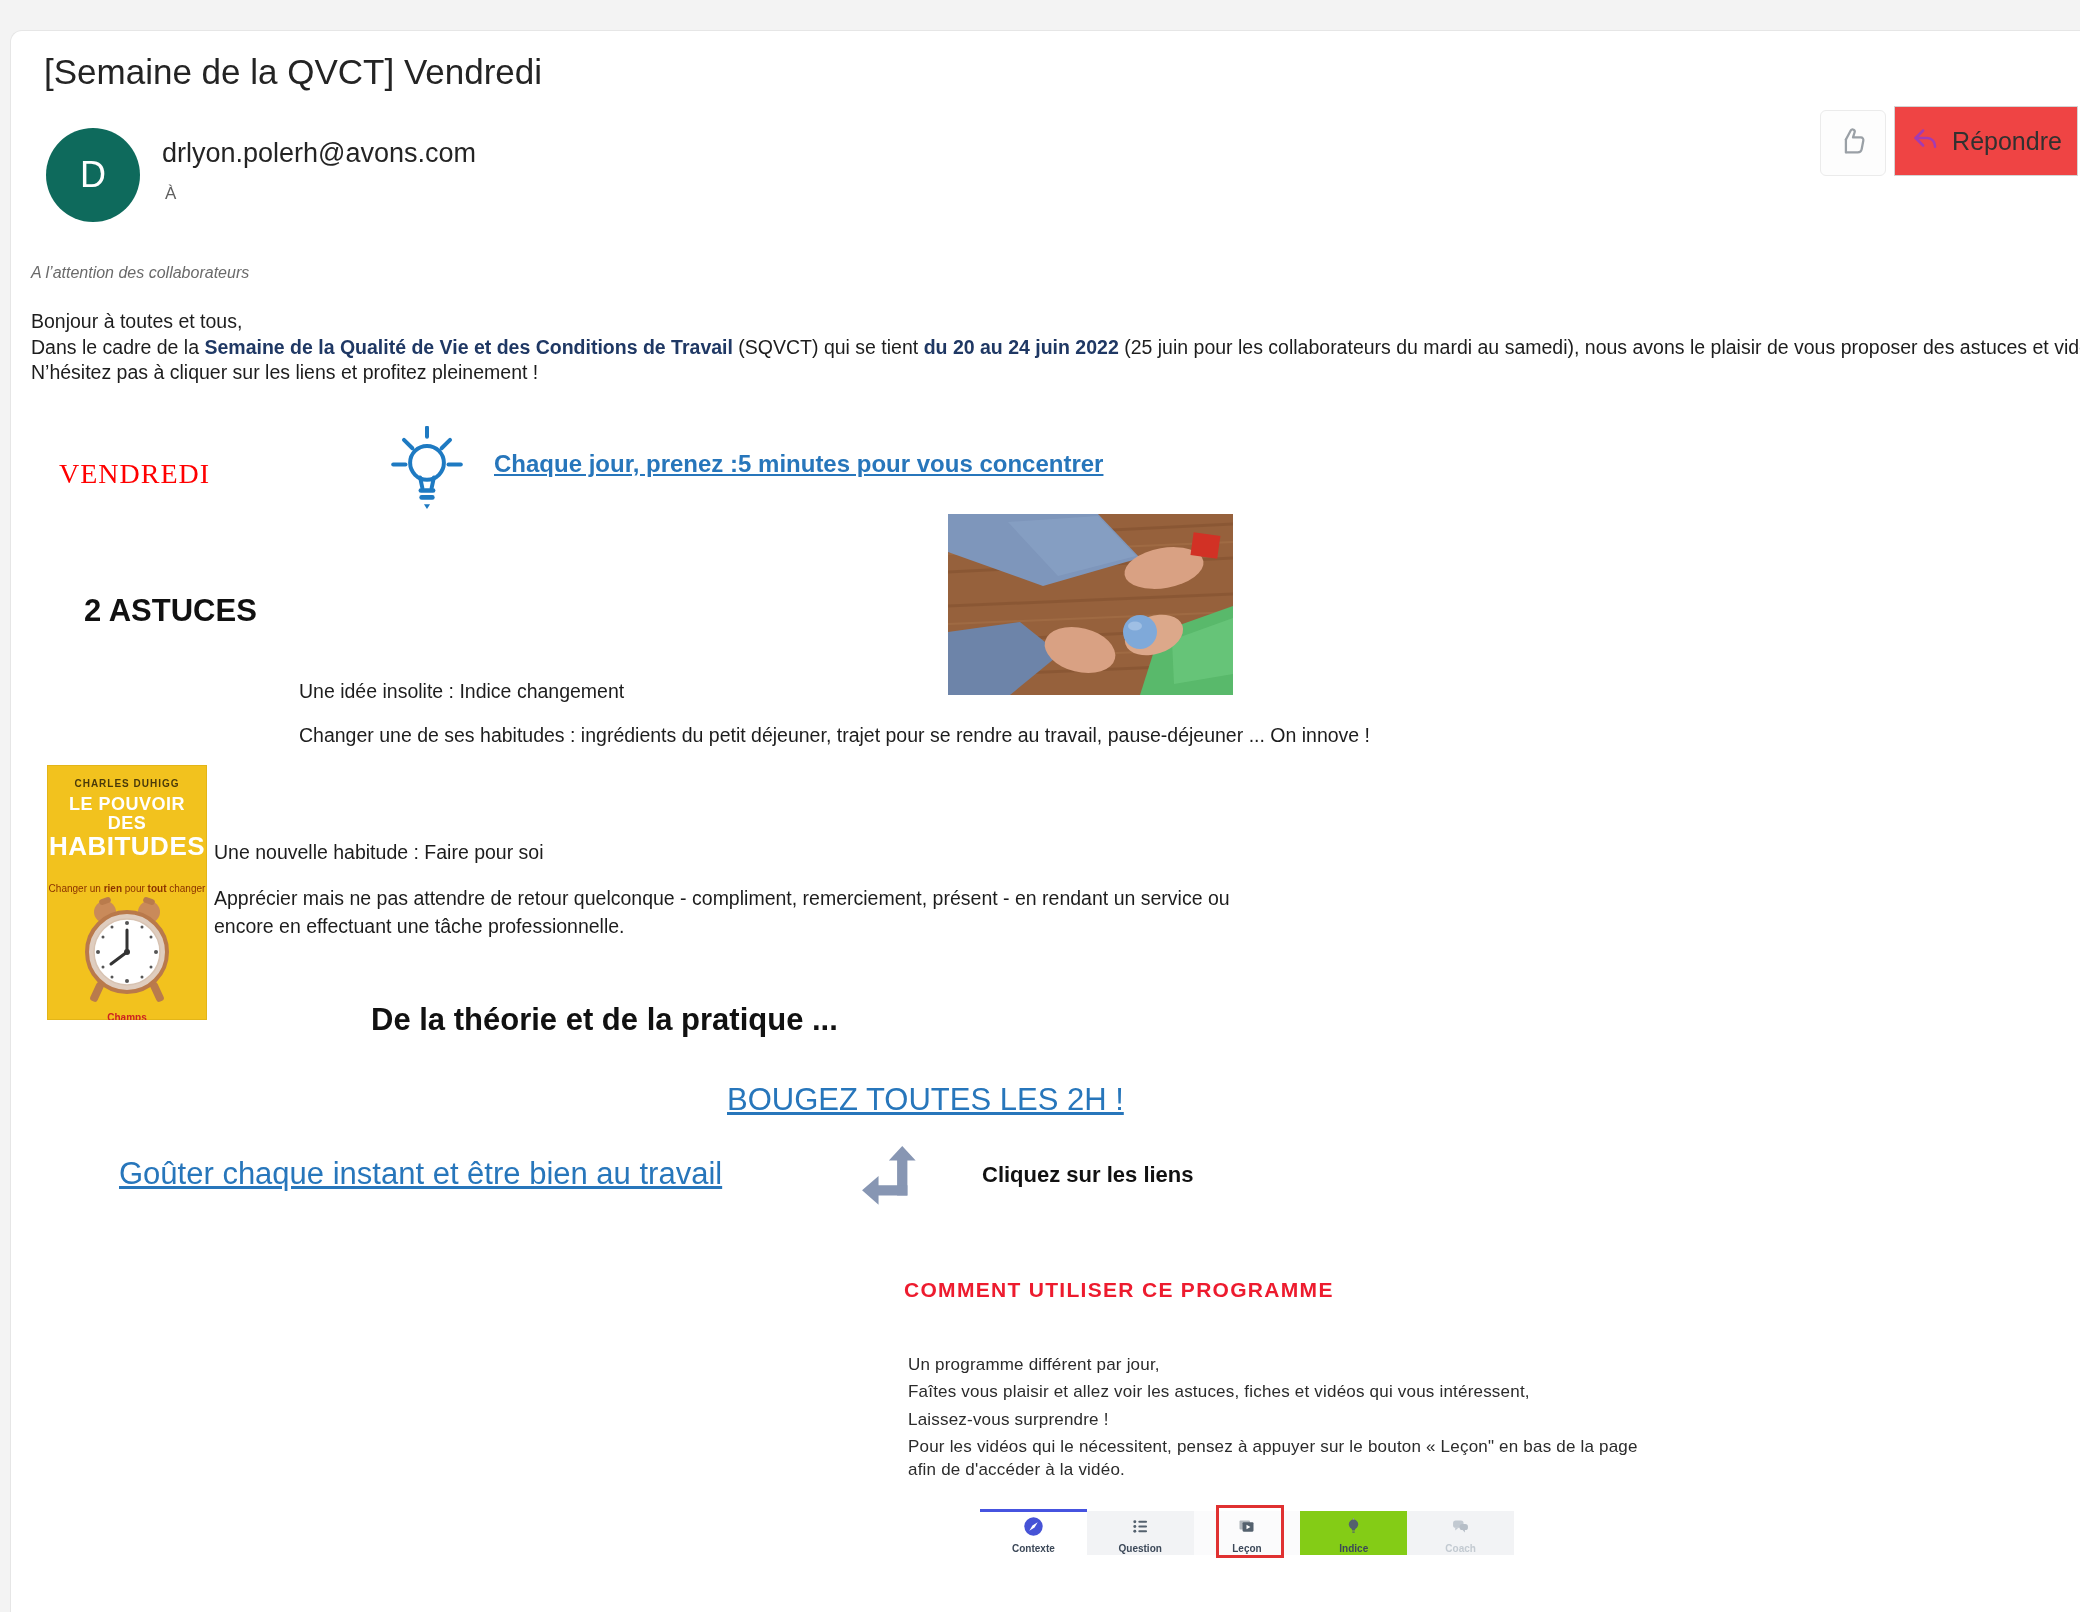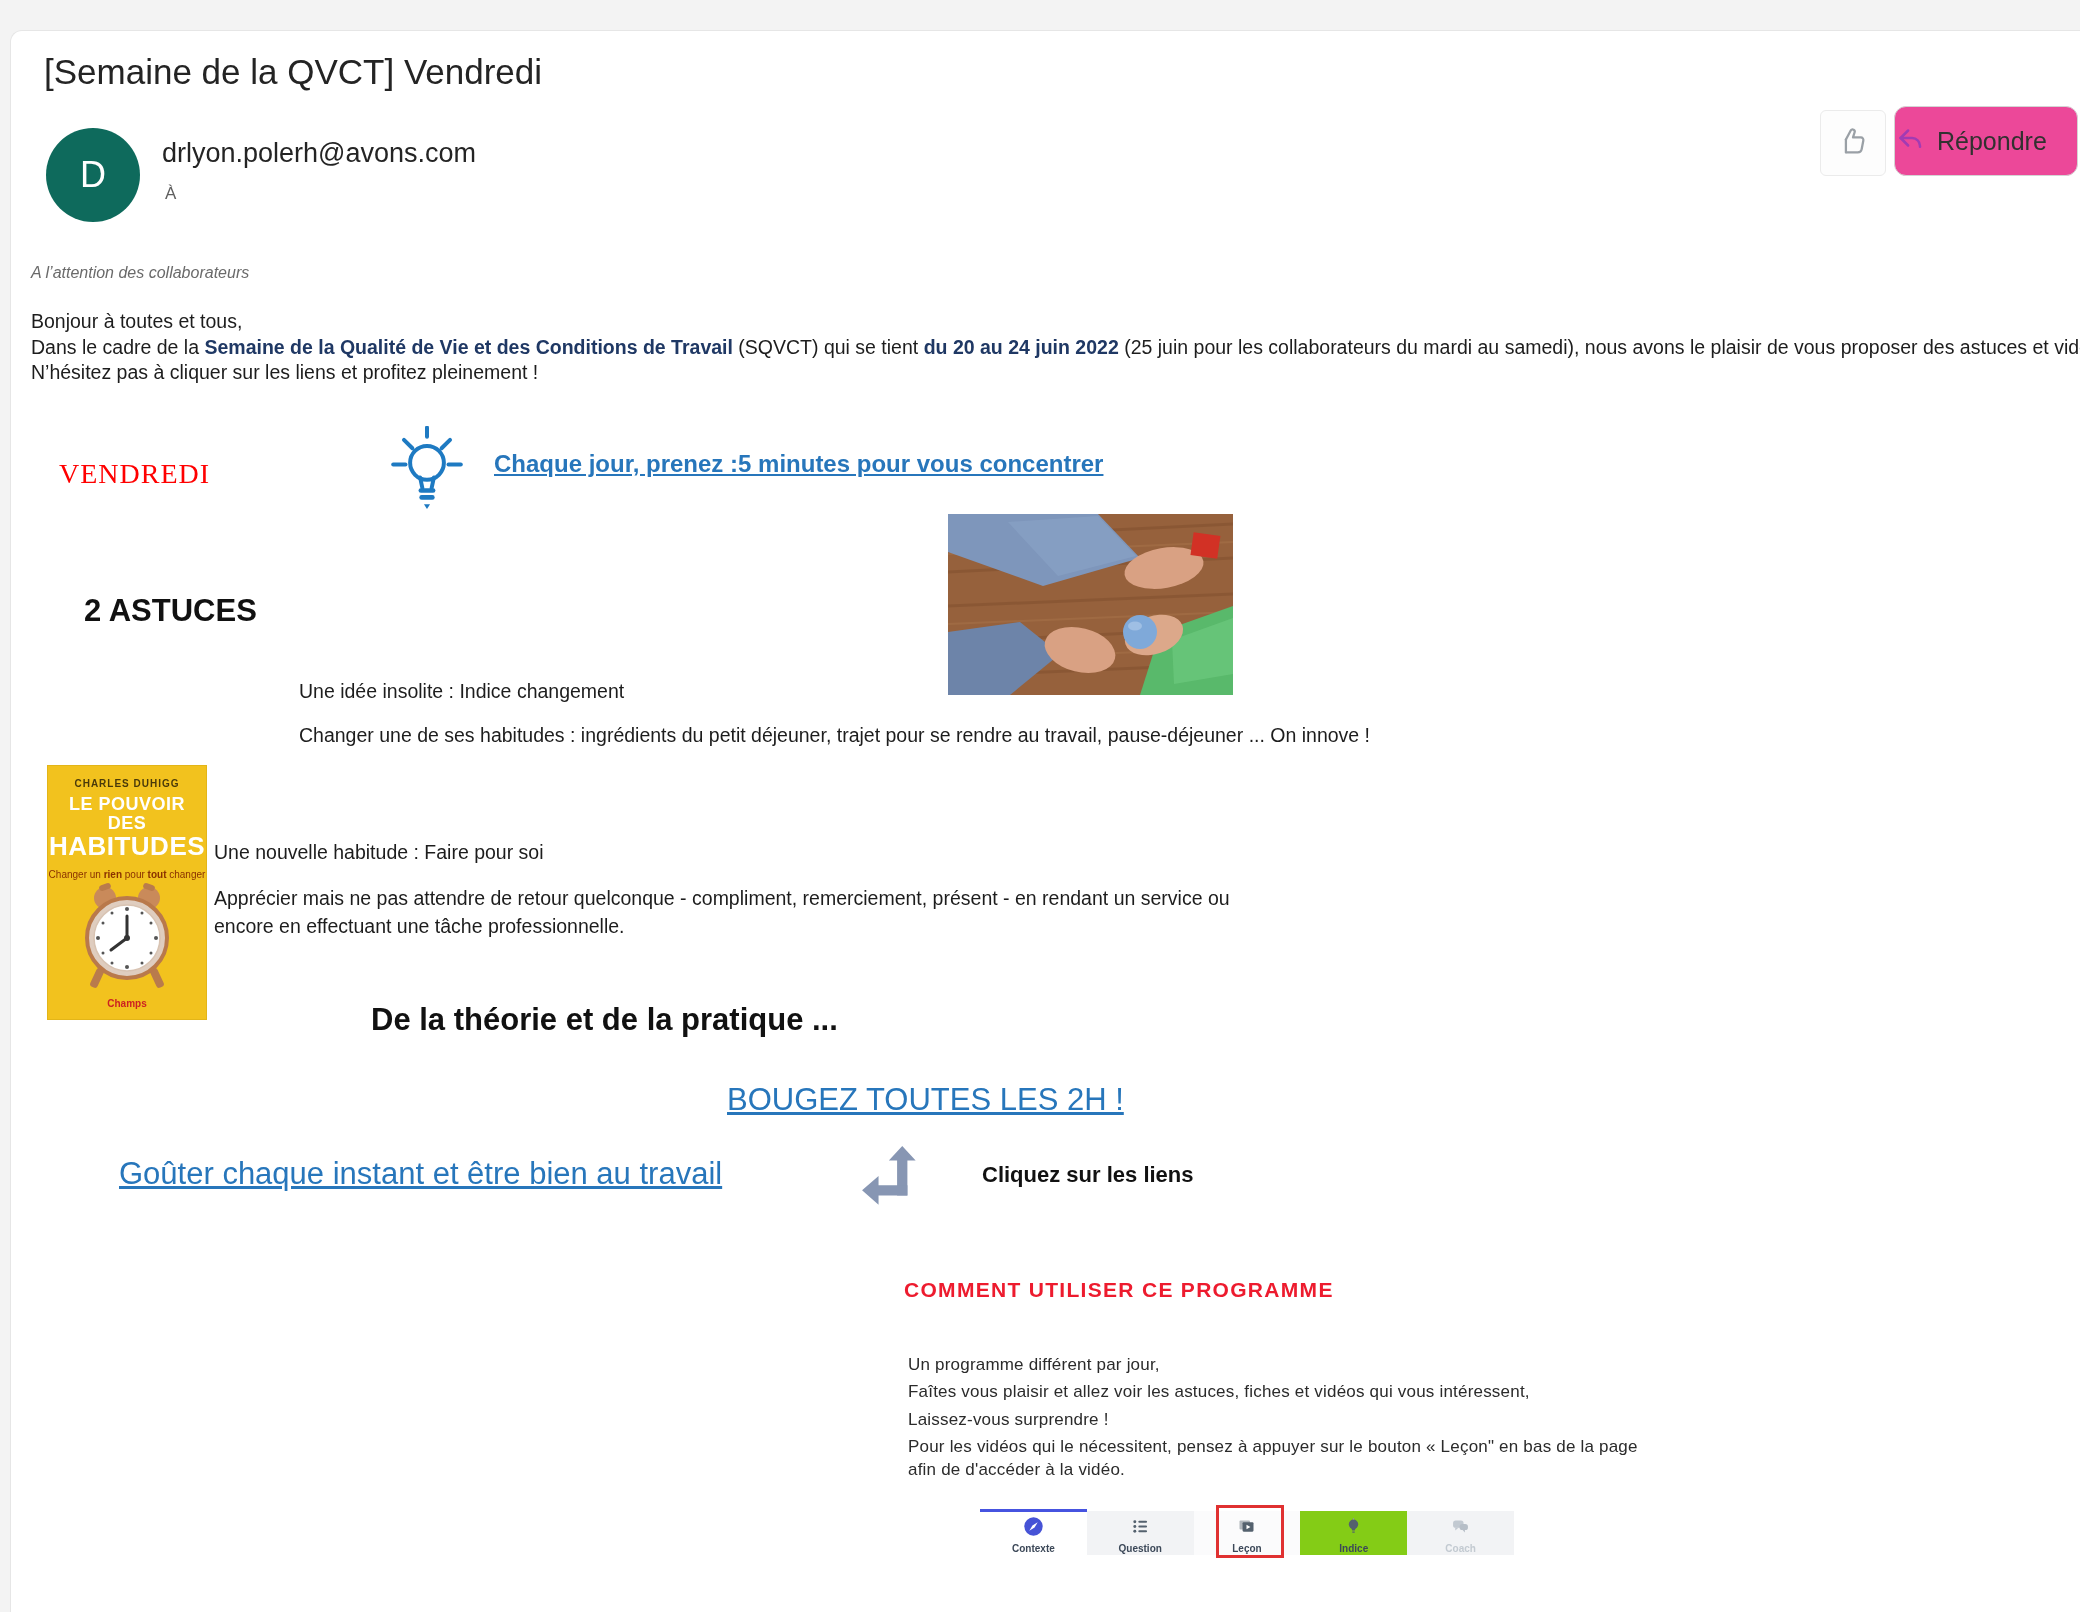--- a/index.html
+++ b/index.html
@@ -14,23 +14,23 @@
   .subject { left:44px; top:52px; font-size:35px; color:#242424; }
   .avatar { left:46px; top:128px; width:94px; height:94px; border-radius:50%;
     background:#0e6a5c; color:#fff; display:flex; align-items:center;
     justify-content:center; font-size:36px; }
   .sender-email { left:162px; top:138px; font-size:27px; color:#242424; }
   .to-label { left:165px; top:184px; font-size:17px; color:#5f5f5f; }
 
   .like-btn { left:1820px; top:110px; width:66px; height:66px; background:#fdfdfd;
     border:1px solid #ebebeb; border-radius:6px; display:flex;
     align-items:center; justify-content:center; cursor:pointer; }
-  .reply-btn { left:1894px; top:106px; width:184px; height:70px; background:#ec4899;
-    border:1px solid #d4d4d4; border-radius:12px; display:flex; gap:12px;
-    align-items:center; justify-content:flex-start; font-size:25px; color:#323130;
+  .reply-btn { left:1894px; top:106px; width:184px; height:70px; background:#ef4444;
+    border:1px solid #d4d4d4; border-radius:0; display:flex; gap:12px;
+    align-items:center; justify-content:center; font-size:25px; color:#323130;
     cursor:pointer; }
 
   .note { left:31px; top:264px; font-size:16px; font-style:italic; color:#6a6a6a; }
   .body-text { font-size:19.5px; color:#1d1d1d; }
   .greeting { left:31px; top:310px; }
   .intro { left:31px; top:336px; white-space:nowrap; }
   .navy { color:#1f3864; font-weight:700; }
   .cta { left:31px; top:361px; }
 
   .day { left:59px; top:458px; font-family:"Liberation Serif", serif;
@@ -48,21 +48,21 @@
   .a2x { left:214px; top:884px; width:1040px; line-height:1.45; }
 
   .book { left:47px; top:765px; width:160px; height:255px; background:#f2c21e;
     text-align:center; overflow:hidden; box-shadow:0 0 0 1px #e3b518 inset; }
   .book-author { margin-top:13px; font-size:10px; font-weight:700; color:#4a3a0a;
     letter-spacing:1px; }
   .book-t1 { margin-top:6px; font-size:18px; font-weight:700; color:#fff;
     letter-spacing:0.5px; line-height:1.05; }
   .book-t2 { font-size:26px; font-weight:700; color:#fff; letter-spacing:0.5px;
     line-height:1.0; }
-  .book-sub { margin-top:10px; font-size:10px; color:#8a3200; }
+  .book-sub { margin-top:24px; font-size:10px; color:#8a3200; }
   .book-sub b { font-weight:700; }
   .book-pub { font-size:10px; font-weight:700; color:#cc2222; margin-top:2px; }
 
   .theory { left:371px; top:1002px; font-size:31px; font-weight:700; color:#111; }
   .move-link { left:727px; top:1082px; font-size:31px; }
   .enjoy-link { left:119px; top:1156px; font-size:31px; }
   .elbow { left:862px; top:1146px; }
   .click-links { left:982px; top:1162px; font-size:22px; font-weight:700; color:#111; }
 
   .prog-h { left:904px; top:1278px; font-size:21px; font-weight:700;

